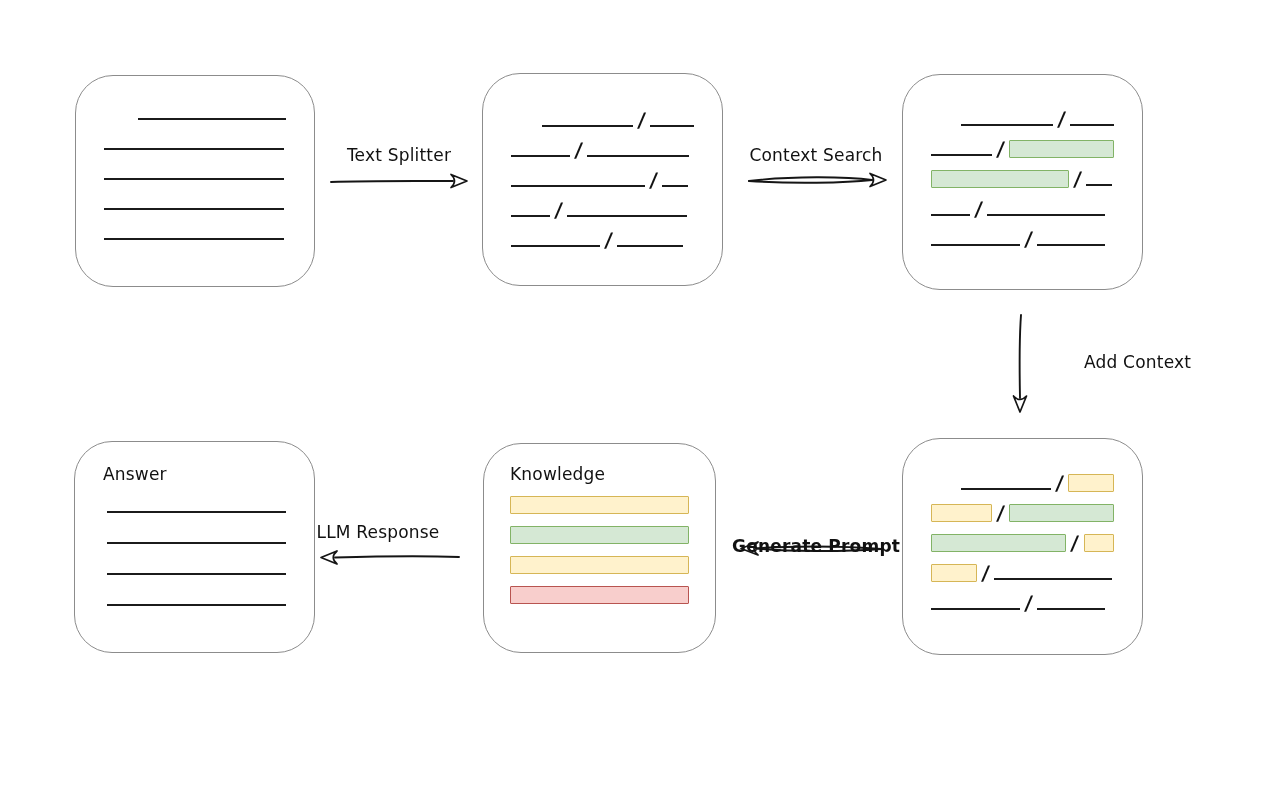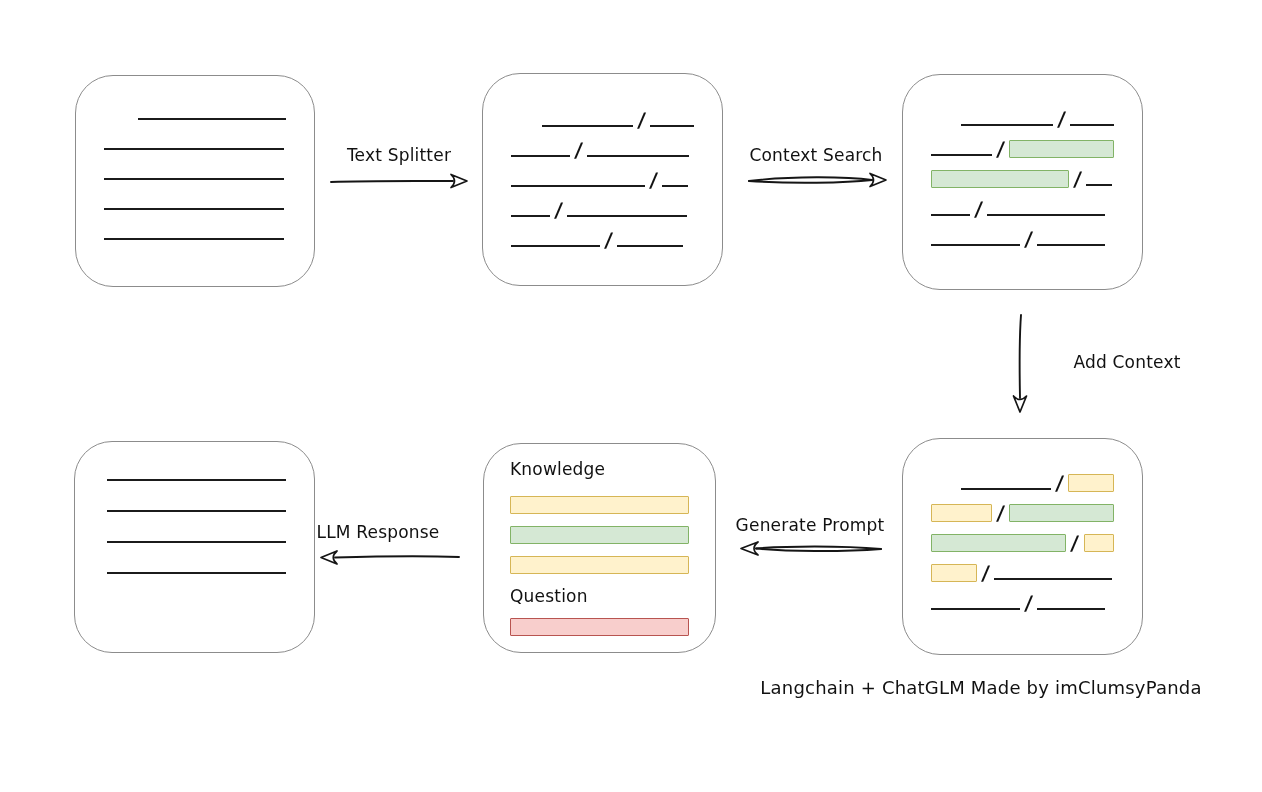--- a/index.html
+++ b/index.html
@@ -44,22 +44,22 @@
   #prompt-box .rows{padding:10px 26px 0;}
   #answer-box .rows{padding:10px 28px 0;}
   
   #text-splitter-arrow{left:328px;top:170px;}
   #vector-search-arrow{left:746px;top:167px;}
   #add-context-arrow{left:1007px;top:312px;}
   #generate-prompt-arrow{left:736px;top:537px;}
   #llm-response-arrow{left:316px;top:546px;}
   #text-splitter-label{left:328px;top:145px;width:142px;}
   #vector-search-label{left:742px;top:145px;width:148px;}
-  #add-context-label{left:1062px;top:352px;width:130px;text-align:center;}
-  #generate-prompt-label{left:732px;top:515px;width:156px;}
+  #add-context-label{left:1084px;top:352px;width:130px;text-align:left;}
+  #generate-prompt-label{left:732px;top:536px;width:156px;font-weight:bold;}
   #llm-response-label{left:312px;top:522px;width:132px;}
 </style>
 </head>
 <body>
 
 <div id="canvas" style="--green-fill: #d5e8d4; --green-stroke: #82b366; --yellow-fill: #fff2cc; --yellow-stroke: #d6b656; --red-fill: #f8cecc; --red-stroke: #b85450; --box-border: #8c8c8c; --line: #1b1b1b;">
 
   <div class="node" id="source-document">
     <div class="rows">
         <div class="doc-row" style="padding-left: 34px;">
@@ -165,43 +165,43 @@
         <div class="doc-row">
           <span class="seg-line" style="width: 89px;"></span>
           <span class="seg-slash">/</span>
           <span class="seg-line" style="width: 68px;"></span>
         </div>
       </div>
   </div>
 
   <div class="node" id="prompt-box">
     <div class="rows">
-        <div class="doc-row" style="height: 30px; align-items: center;">
+        <div class="doc-row" style="height: 30px;">
           <span class="seg-label">Knowledge</span>
         </div>
         <div class="doc-row">
           <span class="seg-box seg-yellow" style="width: 178px;"></span>
         </div>
         <div class="doc-row">
           <span class="seg-box seg-green" style="width: 178px;"></span>
         </div>
         <div class="doc-row">
           <span class="seg-box seg-yellow" style="width: 178px;"></span>
         </div>
+        <div class="doc-row">
+          <span class="seg-box seg-red" style="width: 178px;"></span>
+        </div>
+      </div>
+  </div>
+
+  <div class="node" id="answer-box">
+    <div class="rows">
         <div class="doc-row" style="height: 32px;">
-          <span class="seg-label">Question</span>
-        </div>
-        <div class="doc-row">
-          <span class="seg-box seg-red" style="width: 178px;"></span>
-        </div>
-      </div>
-  </div>
-
-  <div class="node" id="answer-box">
-    <div class="rows">
+          <span class="seg-label">Answer</span>
+        </div>
         <div class="doc-row" style="height: 31px; padding-left: 4px;">
           <span class="seg-line" style="width: 181px;"></span>
         </div>
         <div class="doc-row" style="height: 31px; padding-left: 4px;">
           <span class="seg-line" style="width: 181px;"></span>
         </div>
         <div class="doc-row" style="height: 31px; padding-left: 4px;">
           <span class="seg-line" style="width: 181px;"></span>
         </div>
         <div class="doc-row" style="height: 31px; padding-left: 4px;">
@@ -235,15 +235,14 @@
     <path class="head" d="M22,5 L5,11.5 L22,18 Q14,11.5 22,5"></path>
   </svg>
   <div class="arrow-label" id="generate-prompt-label">Generate Prompt</div>
 
   <svg class="arrow" id="llm-response-arrow" width="146" height="24" viewBox="0 0 146 24">
     <path d="M143,11 C100,9.5 55,10.5 19,11.5"></path>
     <path class="head" d="M21,5 L5,11.5 L21,18 Q13.5,11.5 21,5"></path>
   </svg>
   <div class="arrow-label" id="llm-response-label">LLM Response</div>
 
-  <div id="footer">Langchain + ChatGLM Made by imClumsyPanda</div>
 
 </div>
 
 </body></html>

